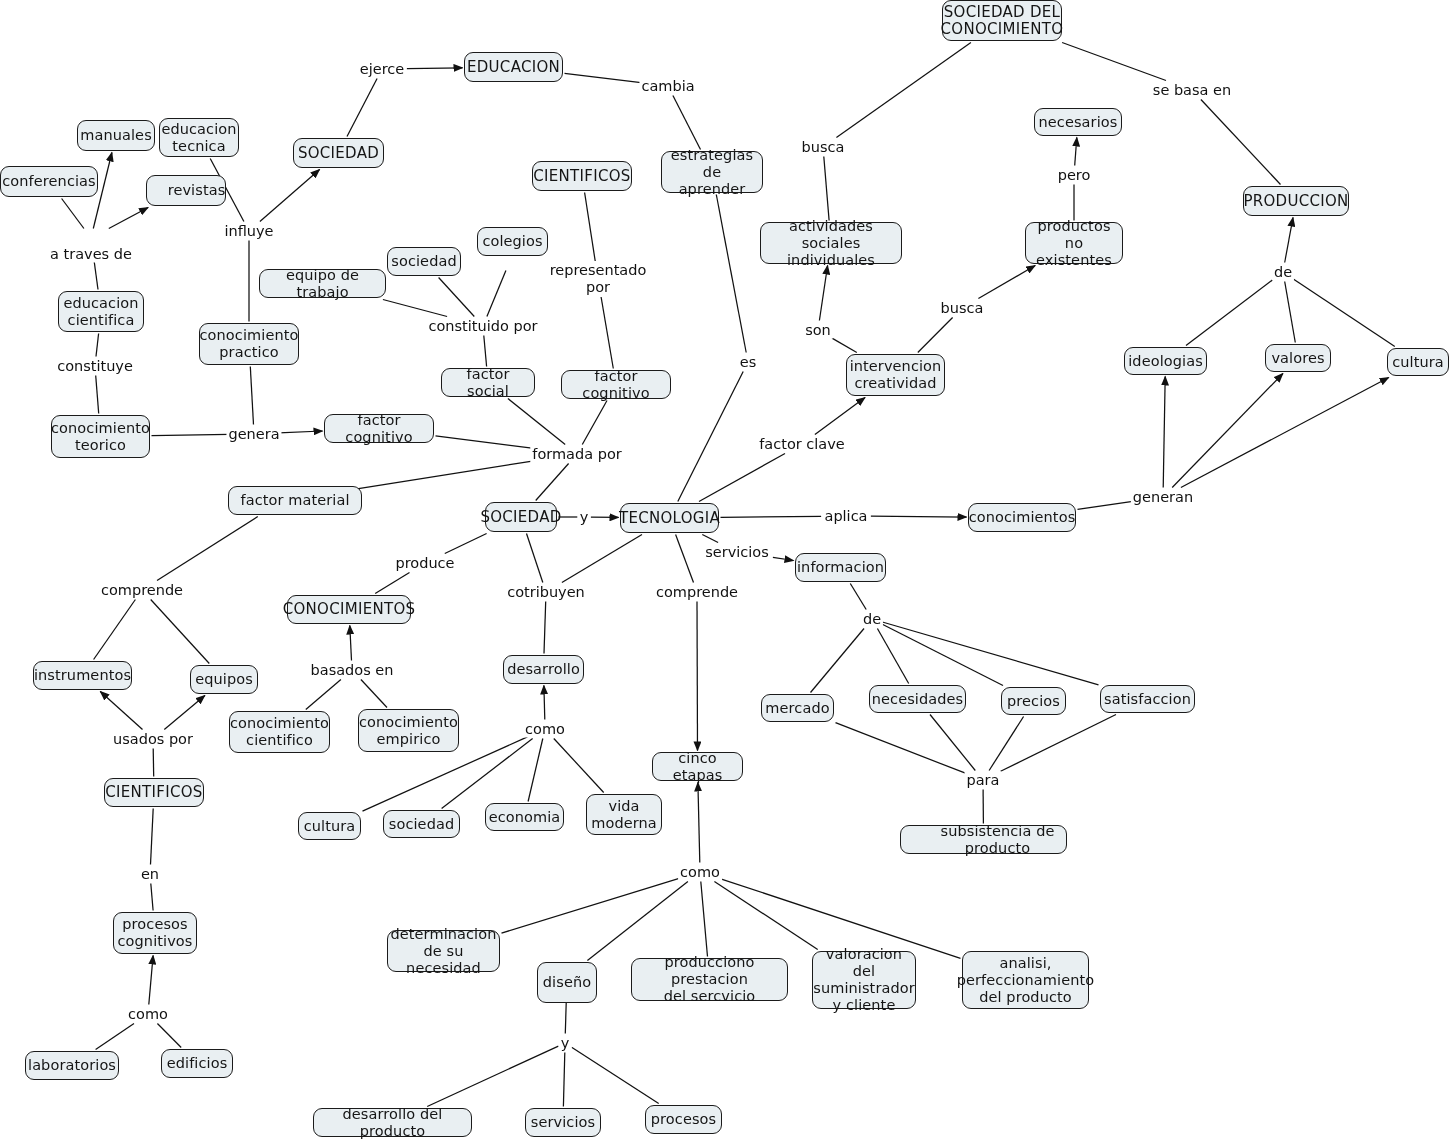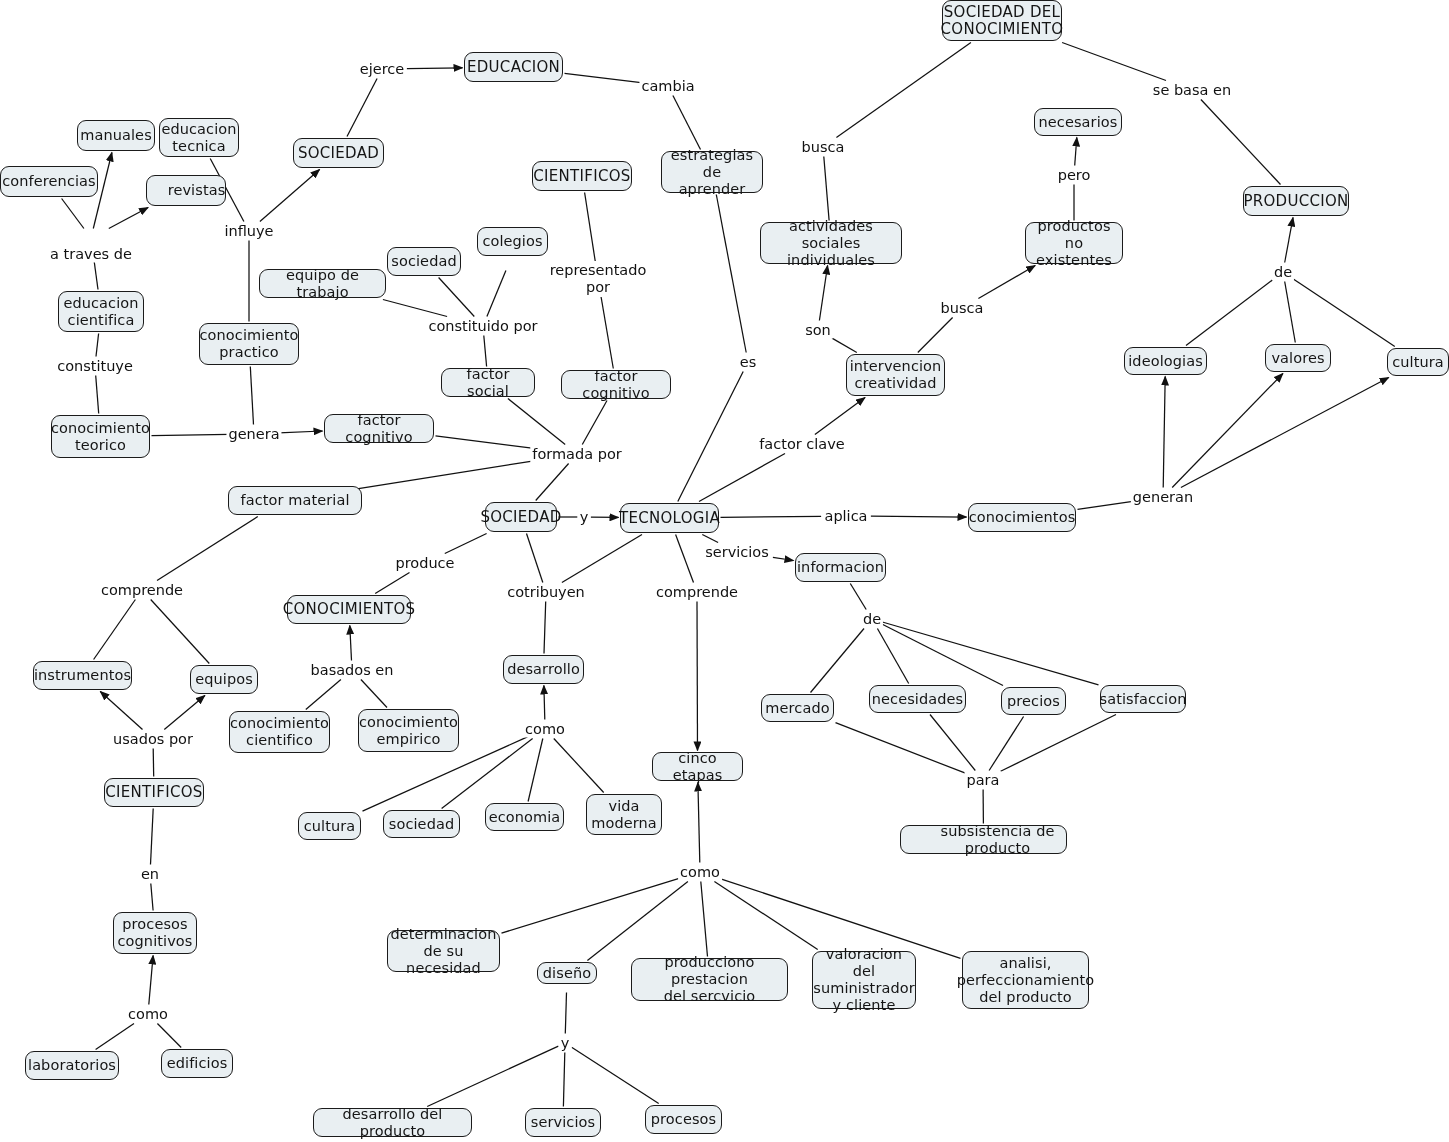--- a/index.html
+++ b/index.html
@@ -194,41 +194,41 @@
       <div class="node" style="left: 324px; top: 414px; width: 110px; height: 29px;">factor cognitivo</div>
       <div class="node" style="left: 228px; top: 486px; width: 134px; height: 29px;">factor material</div>
       <div class="node caps" style="left: 485px; top: 502px; width: 72px; height: 30px;">SOCIEDAD</div>
       <div class="node caps" style="left: 620px; top: 503px; width: 99px; height: 30px;">TECNOLOGIA</div>
       <div class="node" style="left: 968px; top: 503px; width: 108px; height: 29px;">conocimientos</div>
       <div class="node" style="left: 795px; top: 553px; width: 91px; height: 29px;">informacion</div>
       <div class="node caps" style="left: 287px; top: 595px; width: 124px; height: 29px;">CONOCIMIENTOS</div>
       <div class="node" style="left: 503px; top: 655px; width: 81px; height: 29px;">desarrollo</div>
       <div class="node" style="left: 33px; top: 661px; width: 99px; height: 29px;">instrumentos</div>
       <div class="node" style="left: 190px; top: 665px; width: 68px; height: 29px;">equipos</div>
-      <div class="node" style="left: 1100px; top: 685px; width: 86px; height: 28px;">satisfaccion</div>
+      <div class="node" style="left: 1100px; top: 685px; width: 95px; height: 28px;">satisfaccion</div>
       <div class="node" style="left: 1001px; top: 687px; width: 65px; height: 28px;">precios</div>
       <div class="node" style="left: 869px; top: 685px; width: 97px; height: 28px;">necesidades</div>
       <div class="node" style="left: 761px; top: 694px; width: 73px; height: 28px;">mercado</div>
       <div class="node" style="left: 229px; top: 711px; width: 101px; height: 42px;">conocimiento
 cientifico</div>
       <div class="node" style="left: 358px; top: 709px; width: 101px; height: 43px;">conocimiento
 empirico</div>
       <div class="node" style="left: 652px; top: 752px; width: 91px; height: 29px;">cinco etapas</div>
       <div class="node caps" style="left: 104px; top: 778px; width: 100px; height: 29px;">CIENTIFICOS</div>
       <div class="node" style="left: 586px; top: 794px; width: 76px; height: 41px;">vida
 moderna</div>
       <div class="node" style="left: 485px; top: 803px; width: 79px; height: 28px;">economia</div>
       <div class="node" style="left: 383px; top: 810px; width: 77px; height: 28px;">sociedad</div>
       <div class="node" style="left: 298px; top: 812px; width: 63px; height: 28px;">cultura</div>
       <div class="node" style="left: 900px; top: 825px; width: 167px; height: 29px; padding-left: 35px;">subsistencia de producto</div>
       <div class="node" style="left: 113px; top: 912px; width: 84px; height: 42px;">procesos
 cognitivos</div>
       <div class="node" style="left: 387px; top: 930px; width: 113px; height: 42px;">determinacion
 de su necesidad</div>
-      <div class="node" style="left: 537px; top: 962px; width: 60px; height: 22px;">diseño</div>
+      <div class="node" style="left: 537px; top: 962px; width: 60px; height: 41px;">diseño</div>
       <div class="node" style="left: 631px; top: 958px; width: 157px; height: 43px;">producciono prestacion
 del sercvicio</div>
       <div class="node" style="left: 812px; top: 951px; width: 104px; height: 58px;">valoracion del
 suministrador
 y cliente</div>
       <div class="node" style="left: 962px; top: 951px; width: 127px; height: 58px;">analisi,
 perfeccionamiento
 del producto</div>
       <div class="node" style="left: 25px; top: 1051px; width: 94px; height: 29px;">laboratorios</div>
       <div class="node" style="left: 161px; top: 1049px; width: 72px; height: 29px;">edificios</div>

